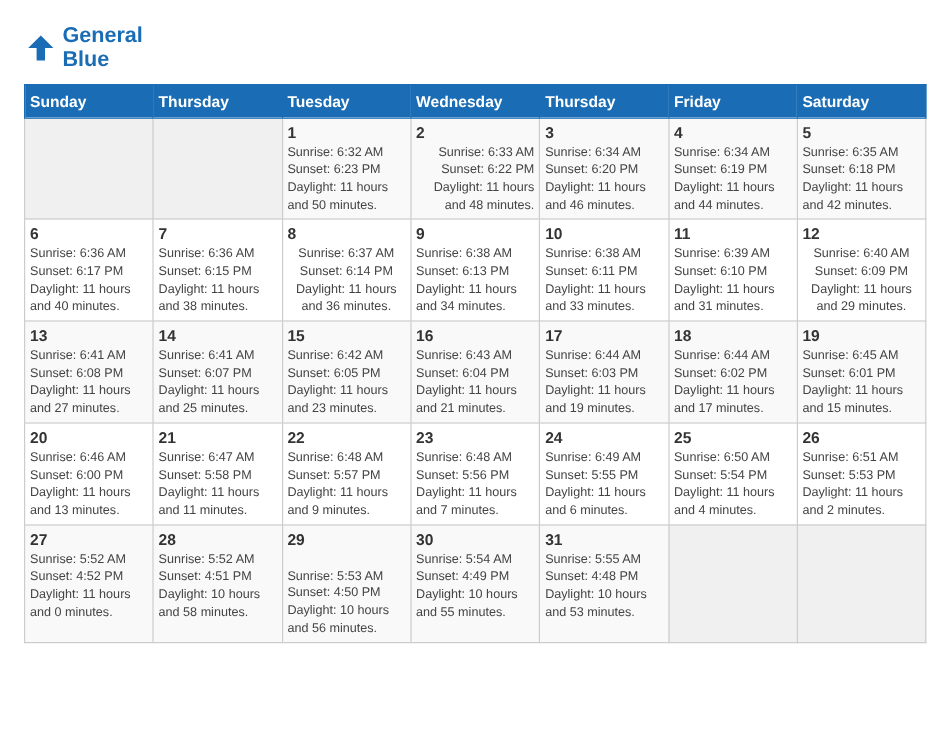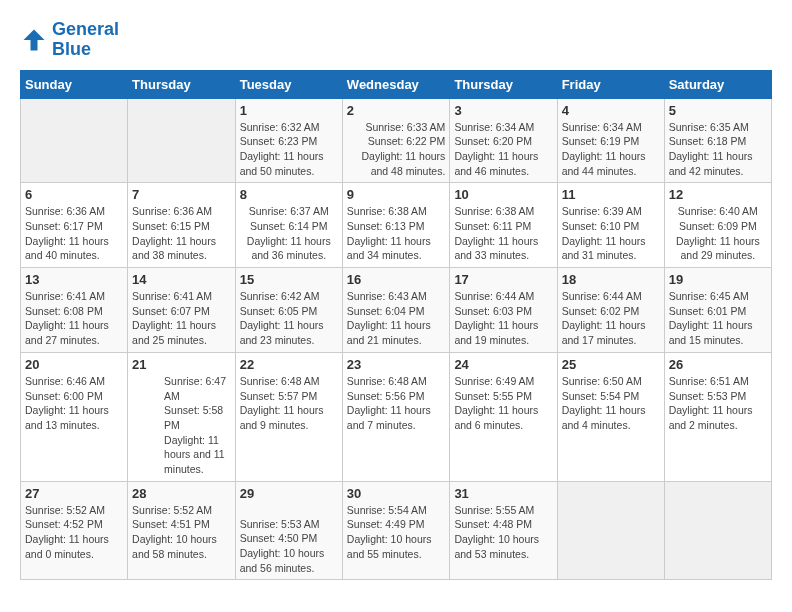--- a/index.html
+++ b/index.html
@@ -247,21 +247,21 @@
       </tr>
       <tr>
         <td>
           <span class="day-number">20</span>
           <div class="day-info" style="white-space: pre-line;">Sunrise: 6:46 AM
 Sunset: 6:00 PM
 Daylight: 11 hours and 13 minutes.</div>
         </td>
         <td>
           <span class="day-number">21</span>
-          <div class="day-info" style="white-space: pre-line; margin-left: 32px;">Sunrise: 6:47 AM
+          <div class="day-info" style="white-space: pre-line;">Sunrise: 6:47 AM
 Sunset: 5:58 PM
 Daylight: 11 hours and 11 minutes.</div>
         </td>
         <td>
           <span class="day-number">22</span>
           <div class="day-info" style="white-space: pre-line;">Sunrise: 6:48 AM
 Sunset: 5:57 PM
 Daylight: 11 hours and 9 minutes.</div>
         </td>
         <td>

